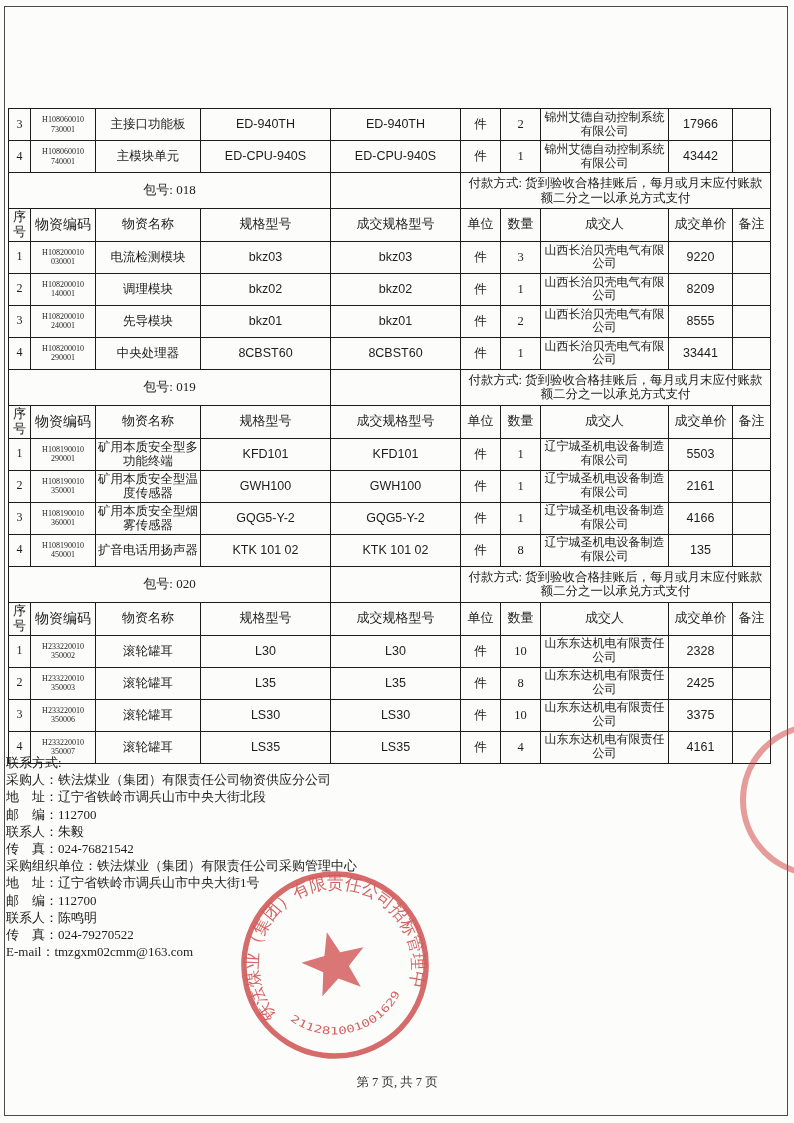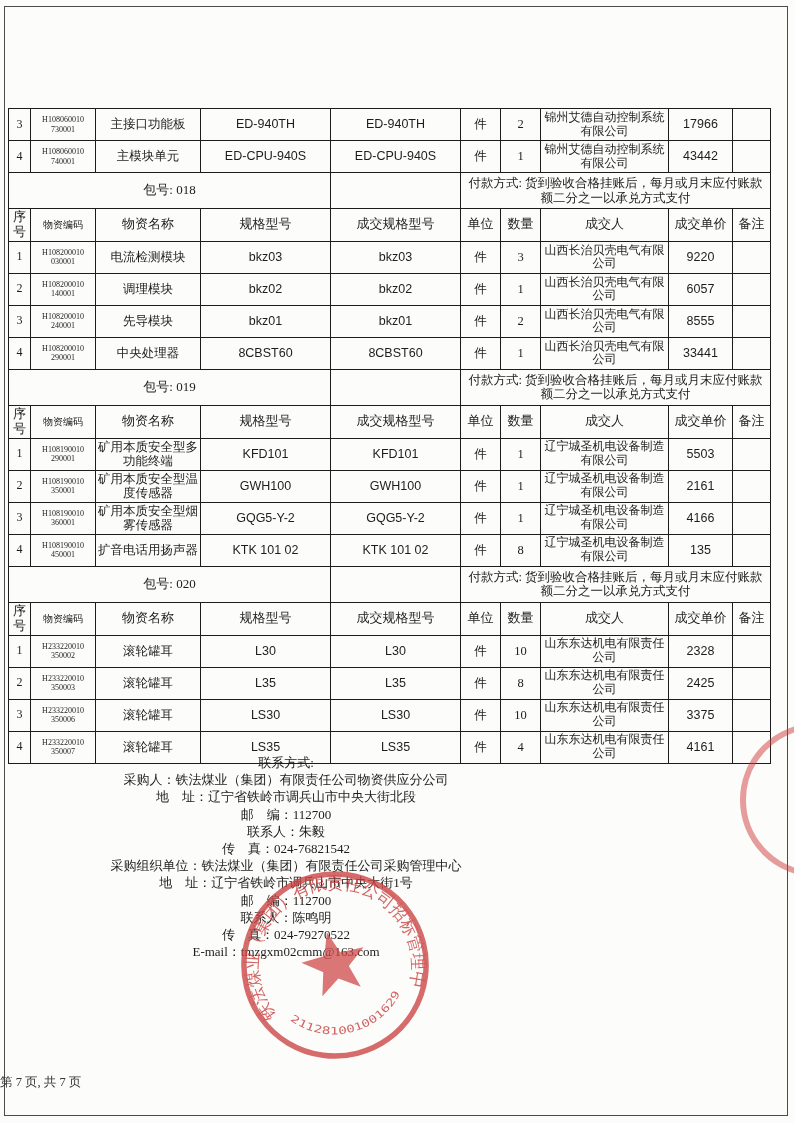--- a/index.html
+++ b/index.html
@@ -27,42 +27,42 @@
   tr.header-row{height:30px;padding-left:44px;}
   tr.banner-row{height:36px;}
   .c-seq{font-size:12px;}
   .c-code{font-size:8px; line-height:1.2; letter-spacing:0;}
   .c-name{font-size:12.5px;}
   .c-spec,.c-deal-spec{font-family:"Liberation Sans","DejaVu Sans",sans-serif; font-size:12.5px;}
   .c-unit,.c-qty{font-size:12.5px;}
   .c-winner{font-size:12px; line-height:1.2;}
   .c-price{font-family:"Liberation Sans","DejaVu Sans",sans-serif; font-size:12.5px;margin-left:21px;}
   .hdr{font-size:13px;}
-  .hdr-code{font-size:10px;margin-left:20px;}
+  .hdr-code{font-size:14px;margin-left:20px;}
   .banner-label{ text-align:left; padding-left:10px; font-size:13px;}
   .banner-payment{ text-align:left; font-size:12.5px; line-height:1.3; padding:2px 4px;}
   
   .contact{
     position:absolute; left:6px; top:754px; width:560px;
-    font-size:13px; line-height:17.2px; color:#1d1d1d;text-align:center;
+    font-size:13px; line-height:17.2px; color:#1d1d1d;
   }
   .contact-line .lbl{white-space:pre;}
   
   .stamp{
     position:absolute; left:236px; top:866px; width:198px; height:198px;
     transform:rotate(-14deg); opacity:.85; pointer-events:none;
   }
   .edge-stamp{
     position:absolute; left:740px; top:723px; width:142px; height:142px;
     border-radius:50%; border:6px solid rgba(205,60,60,.5); pointer-events:none;
   }
   
   .footer{
     position:absolute; left:0; top:1074px; width:794px;
-    font-size:12.5px; color:#333;
+    text-align:center; font-size:12.5px; color:#333;
   }
 </style>
 </head>
 <body>
 
 <div class="page">
   <div class="page-frame"></div>
 
   <div class="table-wrap">
     <table class="results">
@@ -146,21 +146,21 @@
             <td class="c-code">
               <div>H108200010</div>
               <div>140001</div>
             </td>
             <td class="c-name">调理模块</td>
             <td class="c-spec">bkz02</td>
             <td class="c-deal-spec">bkz02</td>
             <td class="c-unit">件</td>
             <td class="c-qty">1</td>
             <td class="c-winner">山西长治贝壳电气有限公司</td>
-            <td class="c-price">6057</td>
+            <td class="c-price">8209</td>
             <td class="c-remark"></td>
           </tr>
           <tr class="data-row">
             <td class="c-seq">3</td>
             <td class="c-code">
               <div>H108200010</div>
               <div>240001</div>
             </td>
             <td class="c-name">先导模块</td>
             <td class="c-spec">bkz01</td>

